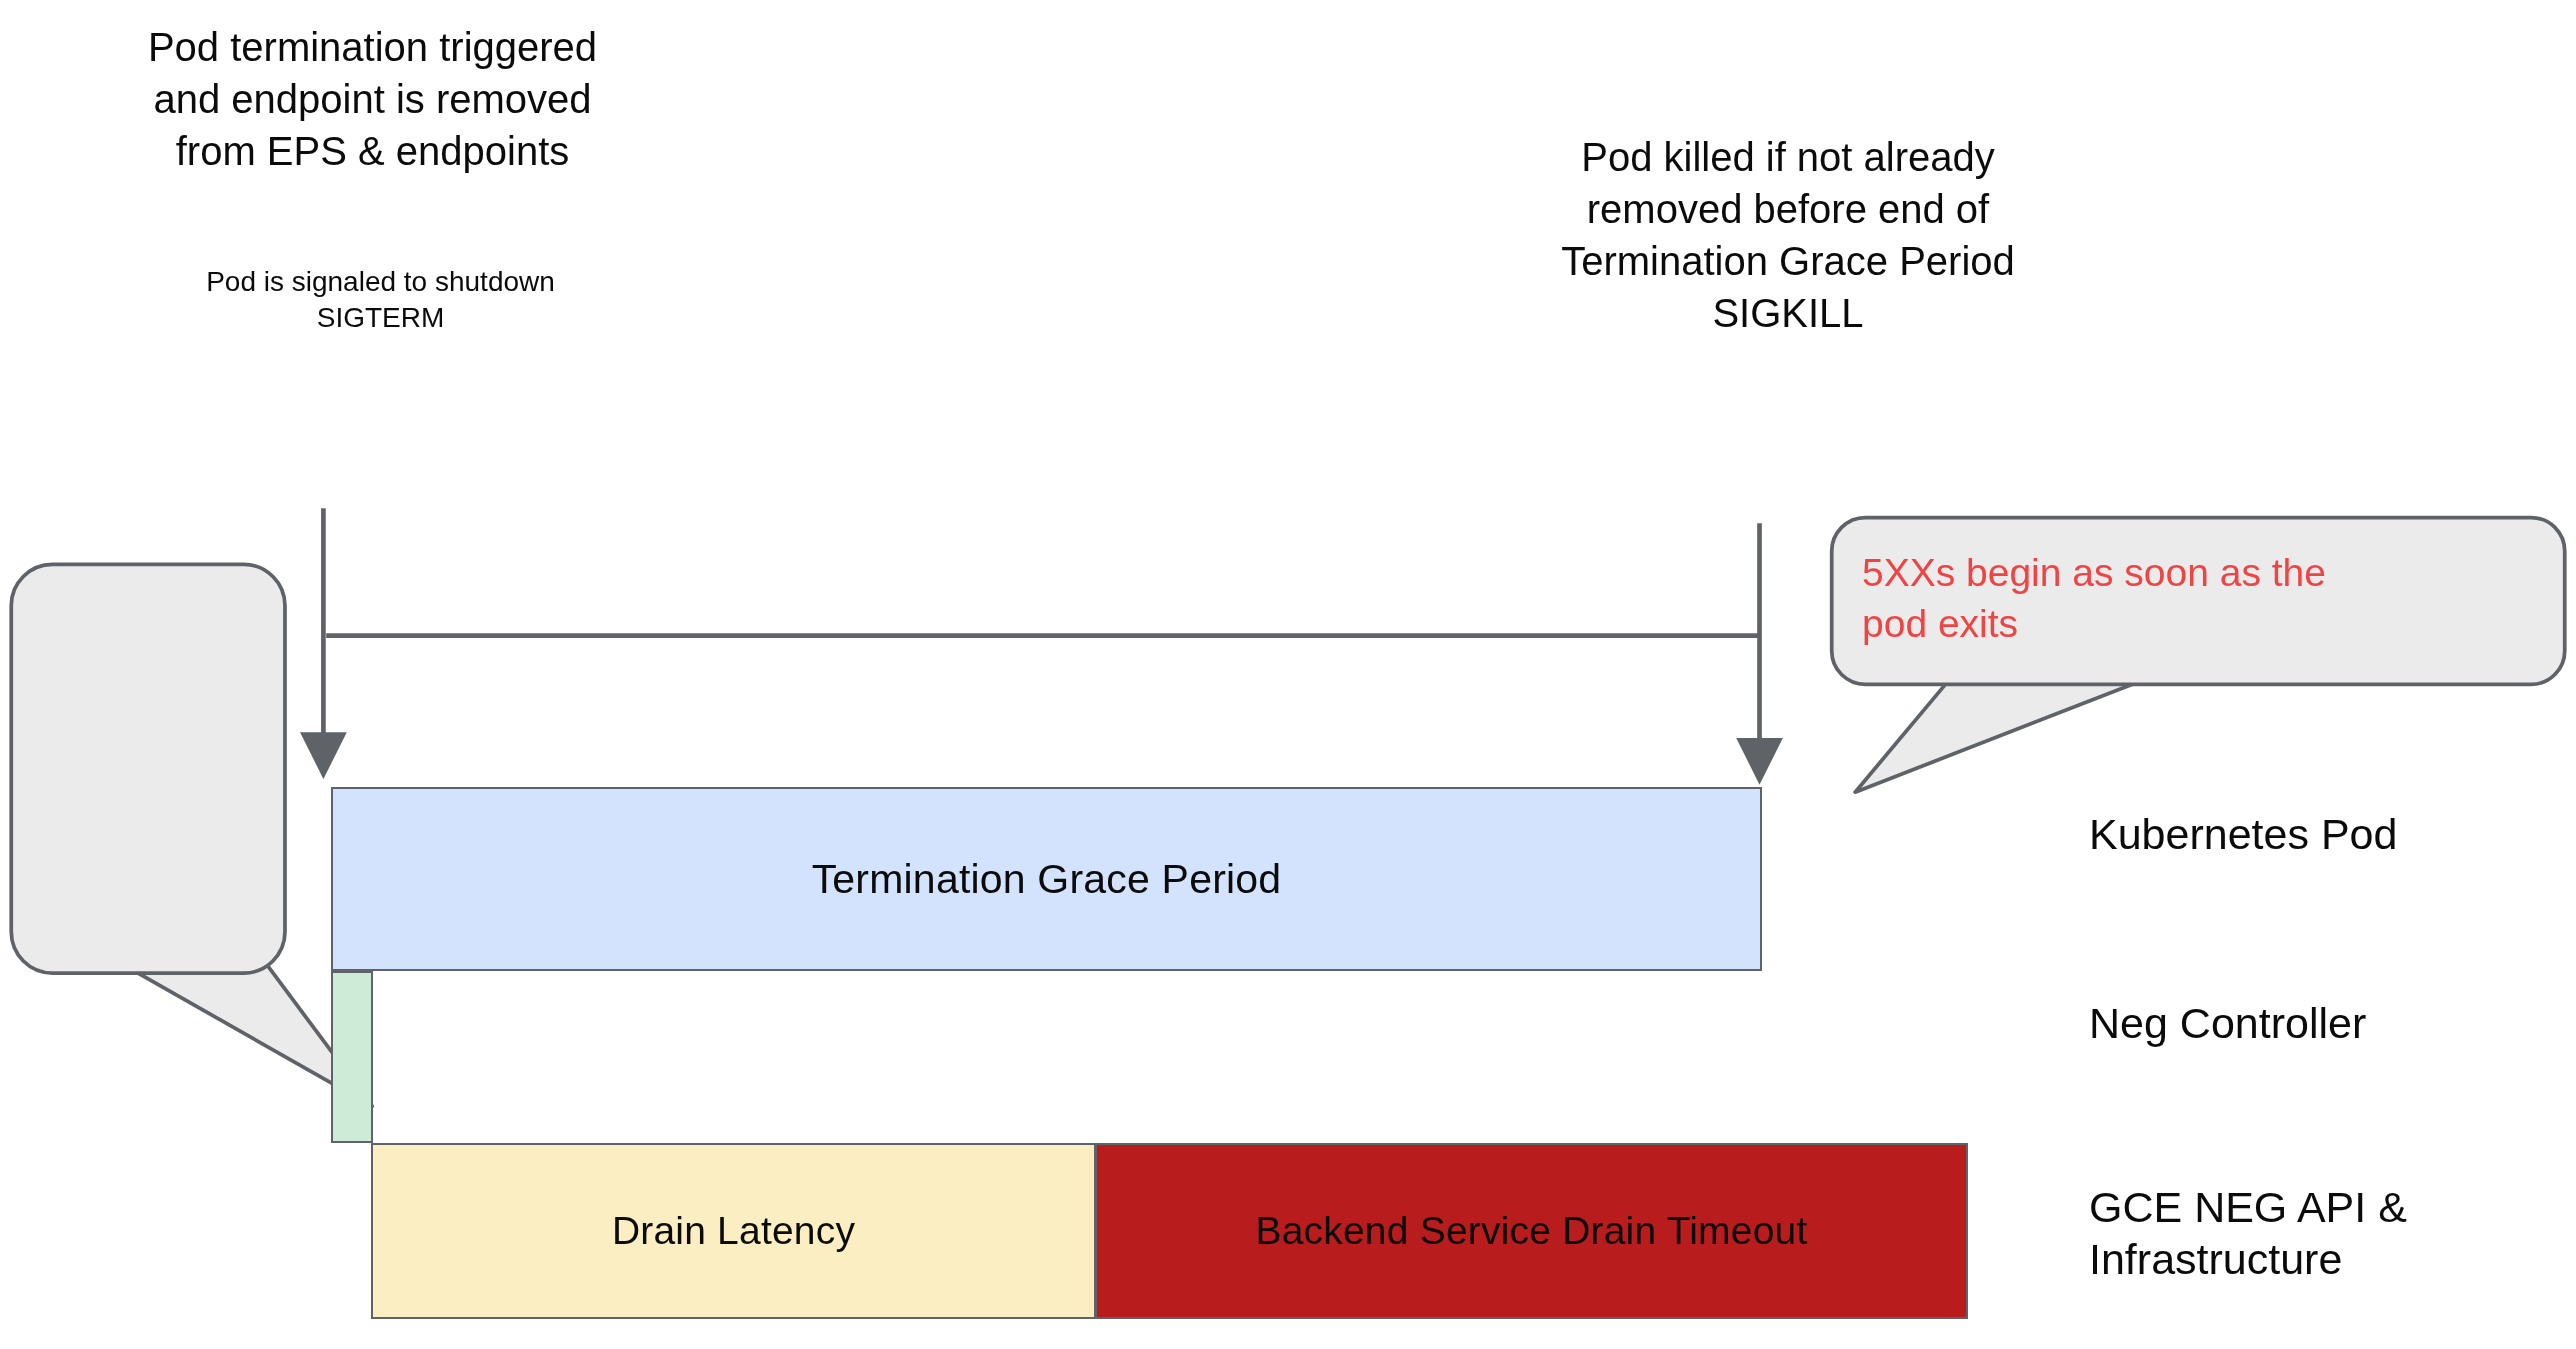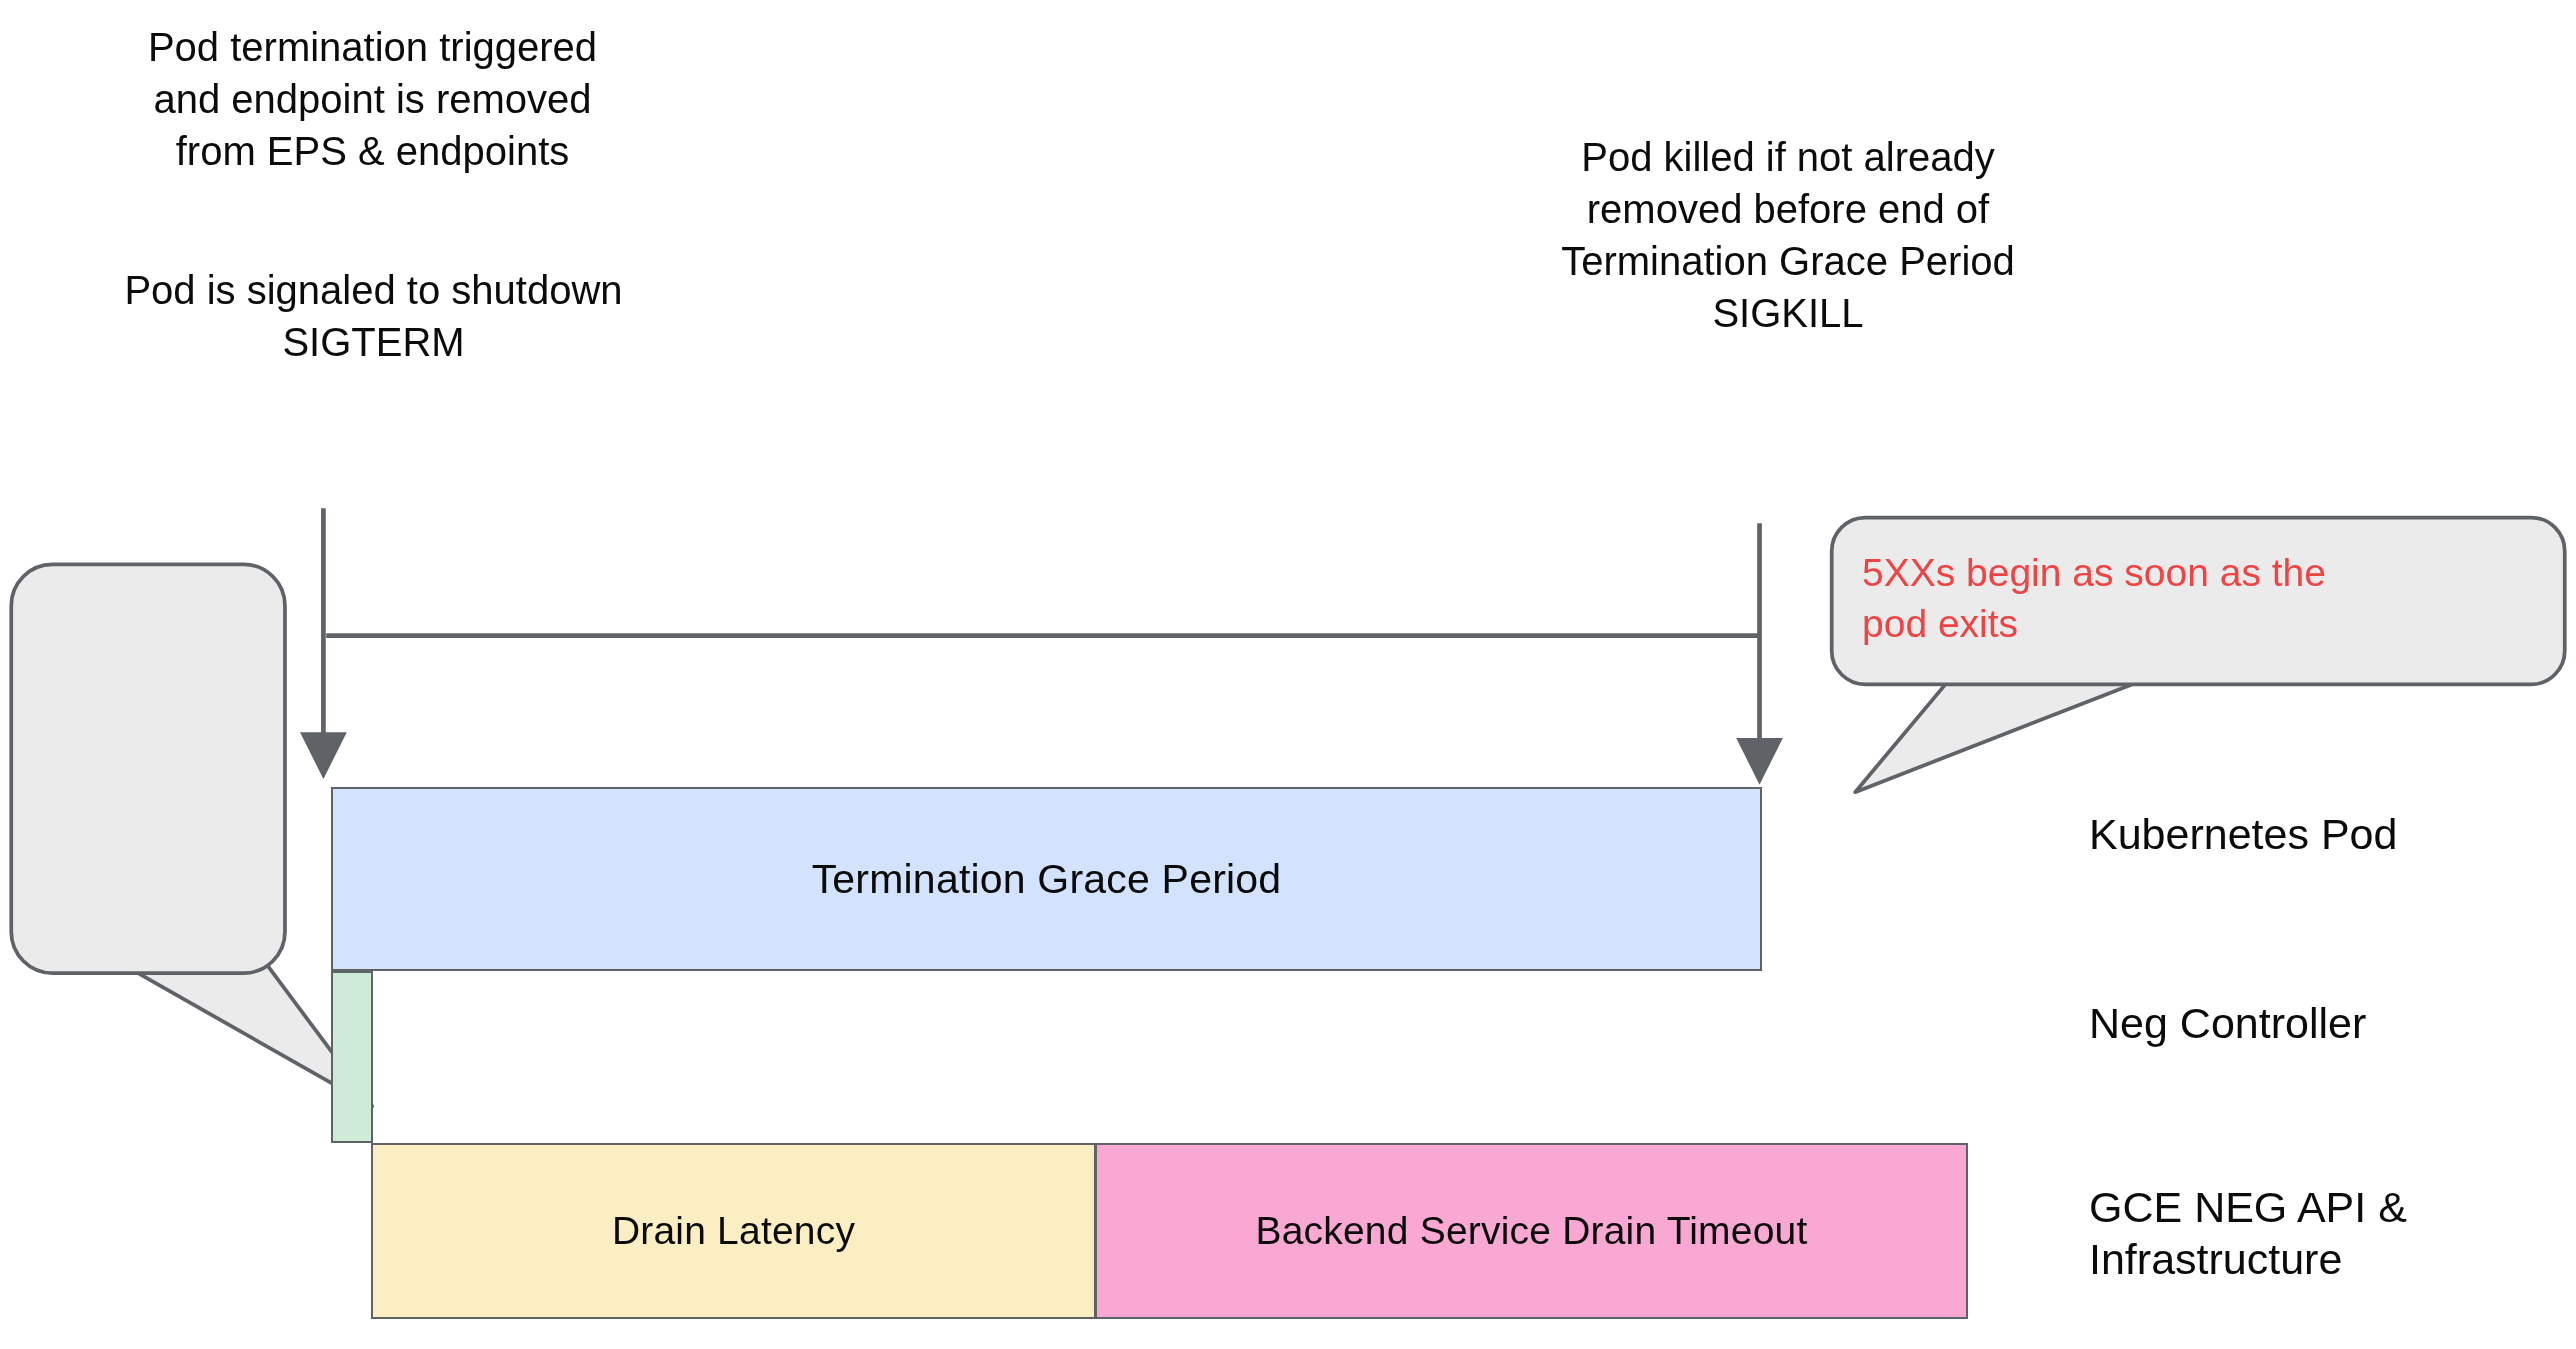--- a/index.html
+++ b/index.html
@@ -31,24 +31,24 @@
     font-weight: 400;
     margin-left: 7px;
   }
   #note-left {
     left: 0px;
     top: 20.6px;
     width: 731px;
     font-size: 40px;
   }
   #note-left-sigterm {
-    left: 1px;
+    left: 8px;
     top: 264px;
     width: 731px;
-    font-size: 40px;
+    font-size: 28px;
   }
   #note-right {
     left: 1425px;
     top: 131px;
     width: 712px;
     font-size: 40px;
   }
 
   
   #overlay {
@@ -110,21 +110,21 @@
     width: 725px;
     height: 176px;
     background: #faeec2;
     font-size: 39px;
   }
   #bar-bsdt {
     left: 1095px;
     top: 1143px;
     width: 873px;
     height: 176px;
-    background: #f9a8d4;
+    background: #b91c1c;
     font-size: 39px;
   }
 
   
   .lane-label {
     position: absolute;
     left: 2089px;
     font-size: 43px;
     color: #0b0b0b;
     line-height: 1.22;

